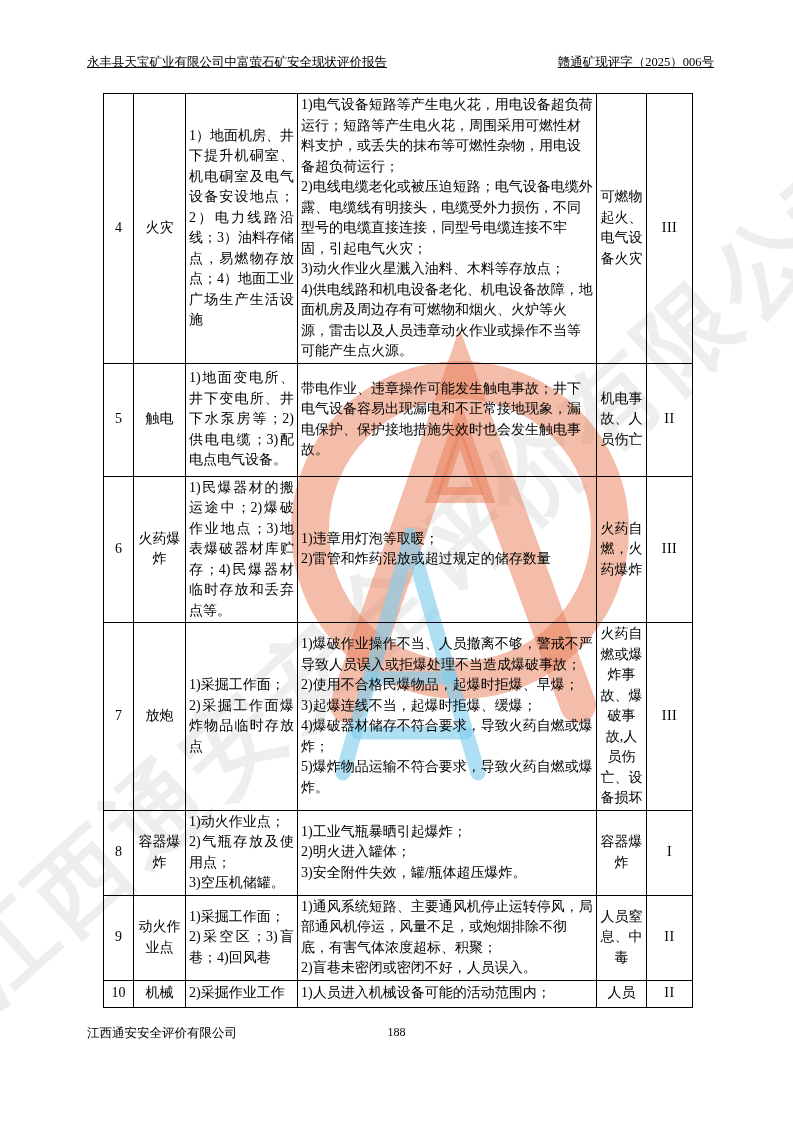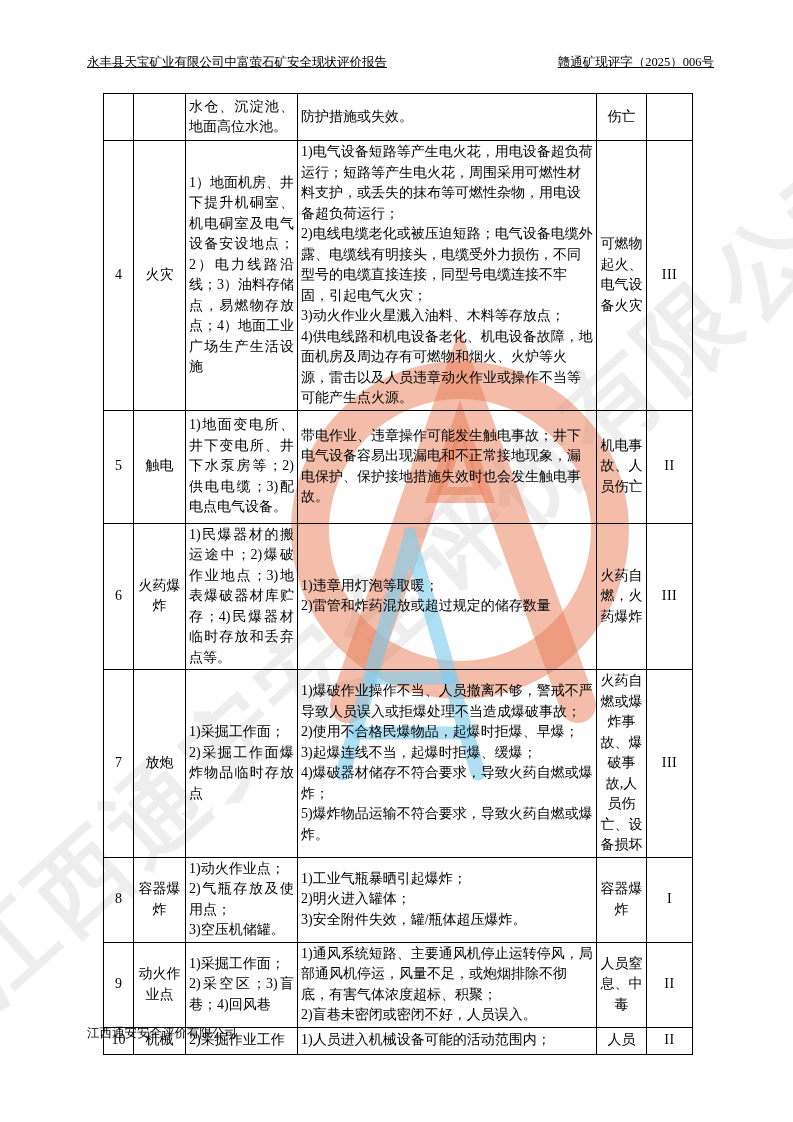--- a/index.html
+++ b/index.html
@@ -56,28 +56,20 @@
   <table class="haz">
     <colgroup>
       <col style="width:30px">
         <col style="width:52px">
         <col style="width:112px">
       <col style="width:299px">
         <col style="width:50px">
         <col style="width:46px">
     </colgroup>
     <tbody>
-      <tr class="r0">
-        <td class="c-no"></td>
-        <td class="c-type"></td>
-        <td class="c-loc">水仓、沉淀池、地面高位水池。</td>
-        <td class="c-cause">防护措施或失效。</td>
-        <td class="c-cons">伤亡</td>
-        <td class="c-level"></td>
-      </tr>
       <tr class="r1">
         <td class="c-no">4</td>
         <td class="c-type">火灾</td>
         <td class="c-loc">1）地面机房、井下提升机硐室、机电硐室及电气设备安设地点；2）电力线路沿线；3）油料存储点，易燃物存放点；4）地面工业广场生产生活设施</td>
         <td class="c-cause">1)电气设备短路等产生电火花，用电设备超负荷运行；短路等产生电火花，周围采用可燃性材料支护，或丢失的抹布等可燃性杂物，用电设备超负荷运行；
 2)电线电缆老化或被压迫短路；电气设备电缆外露、电缆线有明接头，电缆受外力损伤，不同型号的电缆直接连接，同型号电缆连接不牢固，引起电气火灾；
 3)动火作业火星溅入油料、木料等存放点；
 4)供电线路和机电设备老化、机电设备故障，地面机房及周边存有可燃物和烟火、火炉等火源，雷击以及人员违章动火作业或操作不当等可能产生点火源。</td>
         <td class="c-cons">可燃物起火、电气设备火灾</td>
         <td class="c-level">III</td>
@@ -139,20 +131,21 @@
         <td class="c-type">机械</td>
         <td class="c-loc">2)采掘作业工作</td>
         <td class="c-cause">1)人员进入机械设备可能的活动范围内；</td>
         <td class="c-cons">人员</td>
         <td class="c-level">II</td>
       </tr>
     </tbody>
   </table>
 
   <div class="ftr-left">江西通安安全评价有限公司</div>
+  <div class="page-num">188</div>
 
   <div class="wm">
     <div class="wm-gray">江西通安安全评价有限公司</div>
 
     <svg class="wm-logo" width="430" height="440" viewBox="0 0 430 440">
       <g stroke="rgba(232,124,85,0.50)" fill="none" stroke-linecap="round">
         <circle cx="212" cy="200" r="150" stroke-width="38"></circle>
         <path d="M 100,375 L 212,52 L 330,375" stroke-width="36"></path>
         <path d="M 188,165 L 212,95 L 236,165 Z" stroke-width="16" fill="rgba(232,124,85,0.50)"></path>
       </g>

